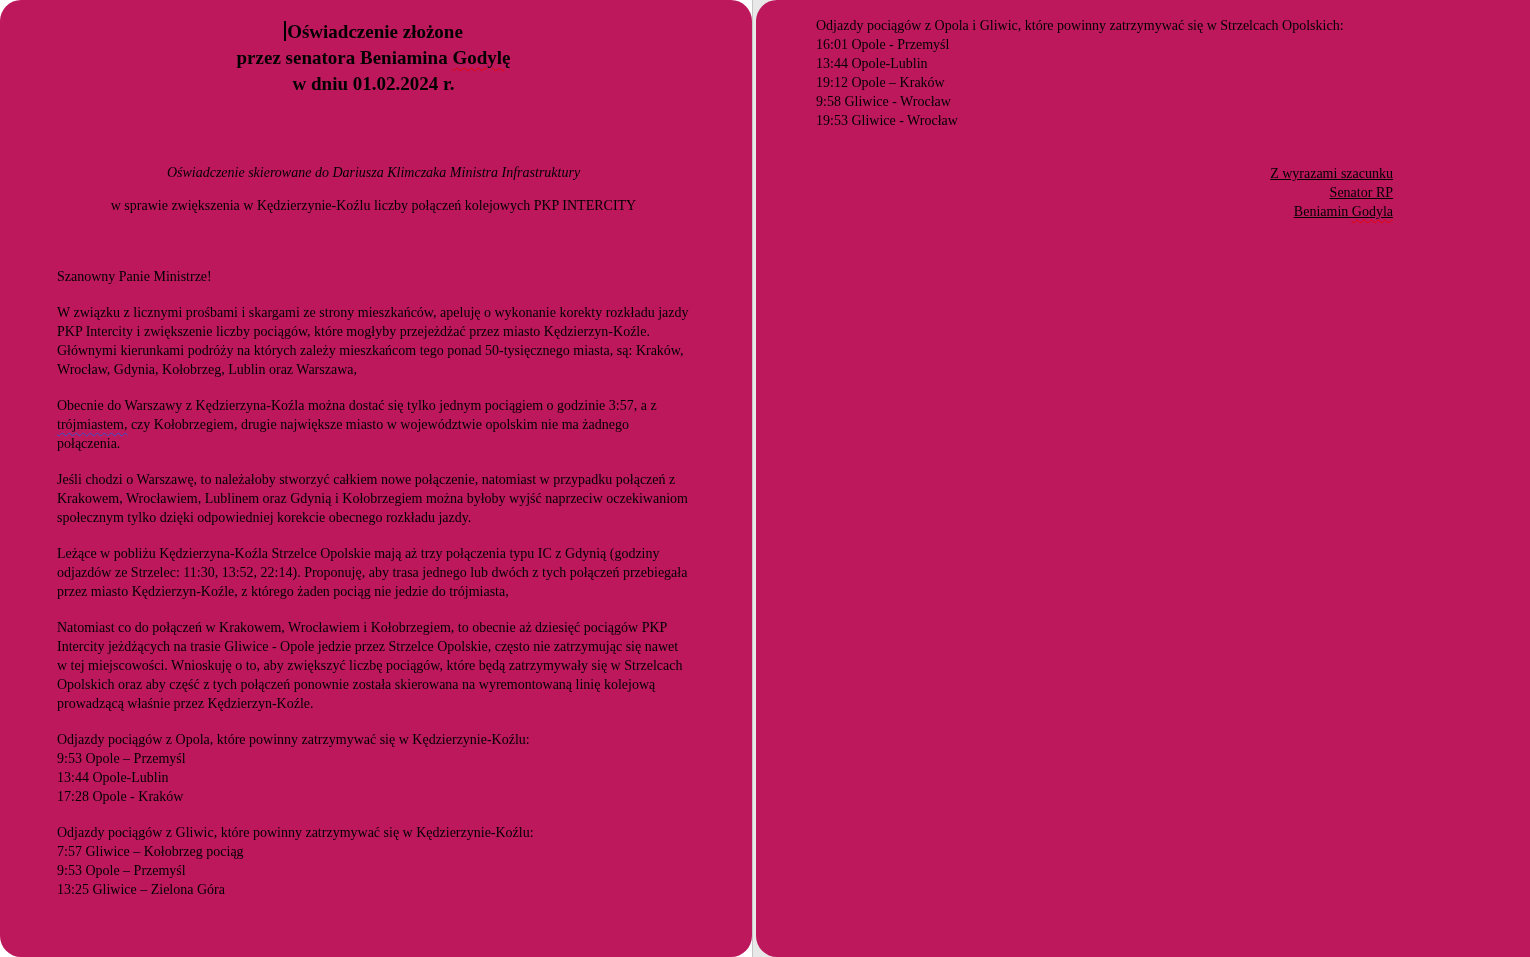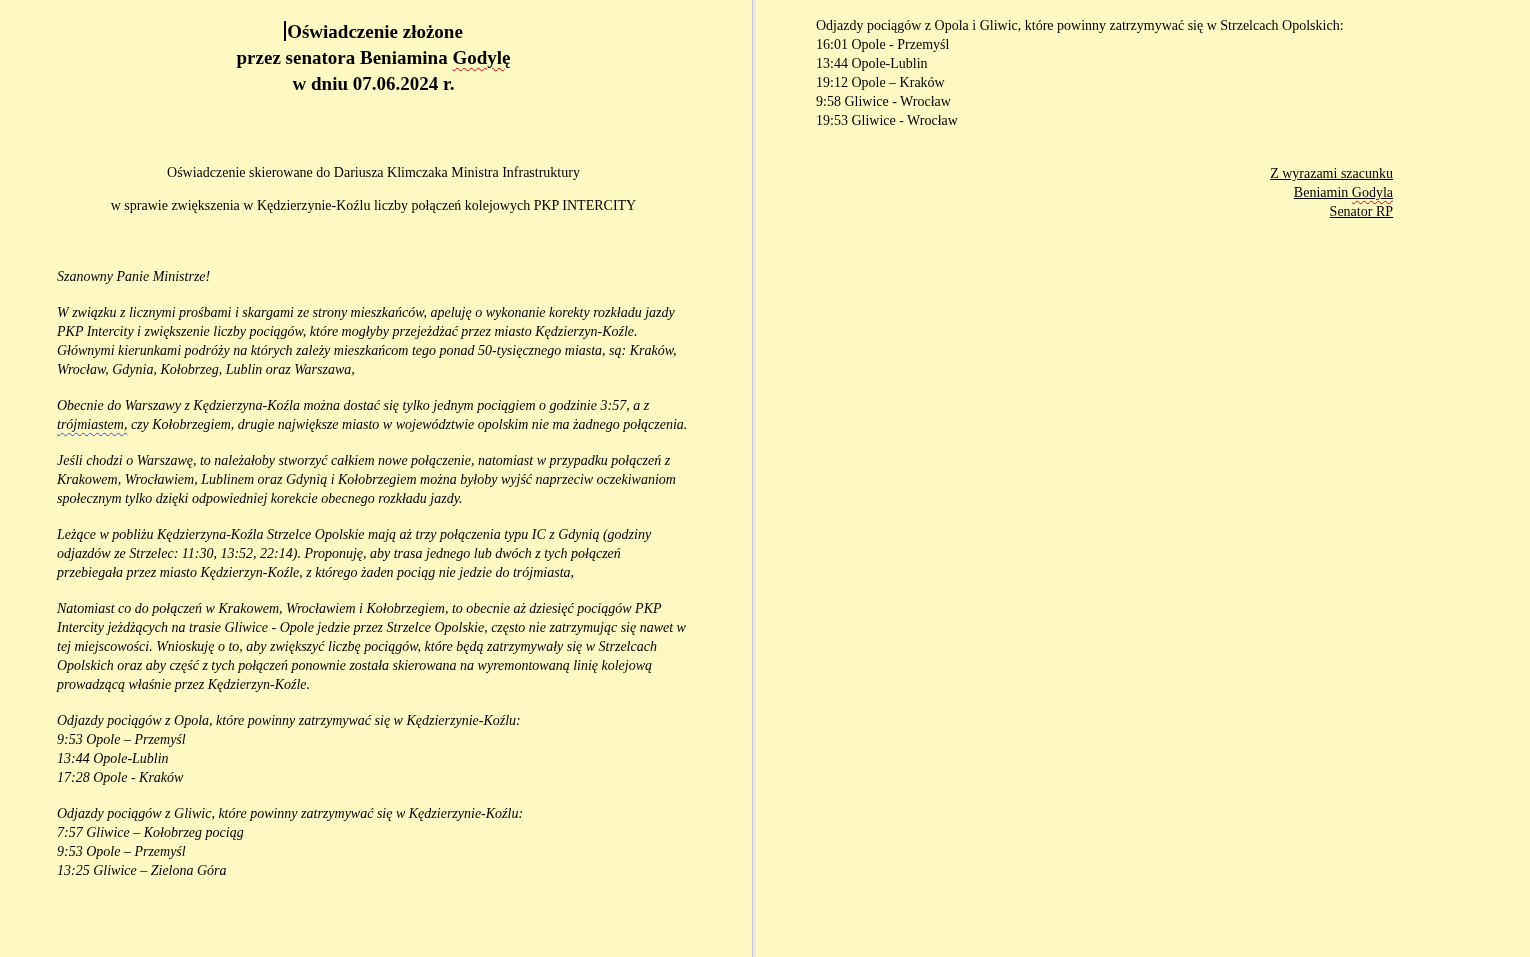--- a/index.html
+++ b/index.html
@@ -4,48 +4,48 @@
 <style>
   * { margin:0; padding:0; box-sizing:border-box; }
   html,body { width:1530px; height:957px; overflow:hidden; }
   body {
     position:relative;
     background:#ffffff;
     font-family:"Liberation Serif","DejaVu Serif",serif;
     color:#000;
   }
   .page {
-    position:absolute; top:0; height:957px; background:#fef9c3;
+    position:absolute; top:0; height:957px; background:#be185d;border-radius:21px;
   }
   .page-left  { left:0;   width:752px; }
   .page-right { left:756px; width:888px; }
   .page-gap {
     position:absolute; top:0; left:752px; width:28px; height:957px;
     background:#e8e8e8;
     border-left:1px solid #c6c6c6; border-right:1px solid #c6c6c6;
   }
   .title-block {
     position:absolute; top:19px; left:57px; width:633px;
     text-align:center; font-weight:bold; font-size:19px; line-height:26px;
   }
   .caret {
     display:inline-block; width:2px; height:20px; background:#000;
     vertical-align:-3px; margin-right:1px;
   }
   .centered-line {
     position:absolute; left:57px; width:633px; text-align:center;
     font-size:14px; line-height:19px;
   }
-  .addressee { top:163px; }
+  .addressee { top:163px;font-style:italic; }
   .subject   { top:196px; }
   .body-flow {
     position:absolute; top:267px; left:57px; width:633px;
     font-size:14px; line-height:19px; text-align:left;
   }
-  .body-flow .para { margin:0 0 17px 0;font-style:italic; }
+  .body-flow .para { margin:0 0 17px 0; }
   .body-flow .para:last-child { margin-bottom:12px; }
   .list-line { line-height:19px; }
   .misspell-red {
     text-decoration:underline; text-decoration-style:wavy;
     text-decoration-color:#e60000; text-decoration-thickness:1px;
     text-underline-offset:3px;
   }
   .grammar-blue {
     text-decoration:underline; text-decoration-style:wavy;
     text-decoration-color:#3355cc; text-decoration-thickness:1px;
@@ -61,21 +61,21 @@
   }
 </style>
 </head>
 <body>
 
 <div class="page page-left">
 
   <div class="title-block">
     <div><span class="caret"></span><span>Oświadczenie złożone</span></div>
     <div><span>przez senatora Beniamina </span><span class="misspell-red">Godylę</span></div>
-    <div><span>w dniu 07.06.2024 r.</span></div>
+    <div><span>w dniu 01.02.2024 r.</span></div>
   </div>
 
   <div class="centered-line addressee">Oświadczenie skierowane do Dariusza Klimczaka Ministra Infrastruktury</div>
   <div class="centered-line subject">w sprawie zwiększenia w Kędzierzynie-Koźlu liczby połączeń kolejowych PKP INTERCITY</div>
 
   <div class="body-flow">
     <div class="para">Szanowny Panie Ministrze!</div>
 
     <div class="para">W związku z licznymi prośbami i skargami ze strony mieszkańców, apeluję o wykonanie korekty rozkładu jazdy PKP Intercity i zwiększenie liczby pociągów, które mogłyby przejeżdżać przez miasto Kędzierzyn-Koźle. Głównymi kierunkami podróży na których zależy mieszkańcom tego ponad 50-tysięcznego miasta, są: Kraków, Wrocław, Gdynia, Kołobrzeg, Lublin oraz Warszawa,</div>
 
@@ -111,16 +111,16 @@
     <div class="list-line">Odjazdy pociągów z Opola i Gliwic, które powinny zatrzymywać się w Strzelcach Opolskich:</div>
     <div class="list-line">16:01 Opole - Przemyśl</div>
     <div class="list-line">13:44 Opole-Lublin</div>
     <div class="list-line">19:12 Opole – Kraków</div>
     <div class="list-line">9:58 Gliwice - Wrocław</div>
     <div class="list-line">19:53 Gliwice - Wrocław</div>
   </div>
 
   <div class="signature-block">
     <div>Z wyrazami szacunku</div>
+    <div>Senator RP</div>
     <div><span>Beniamin </span><span class="misspell-red">Godyla</span></div>
-    <div>Senator RP</div>
   </div>
 </div>
 
 </body></html>

